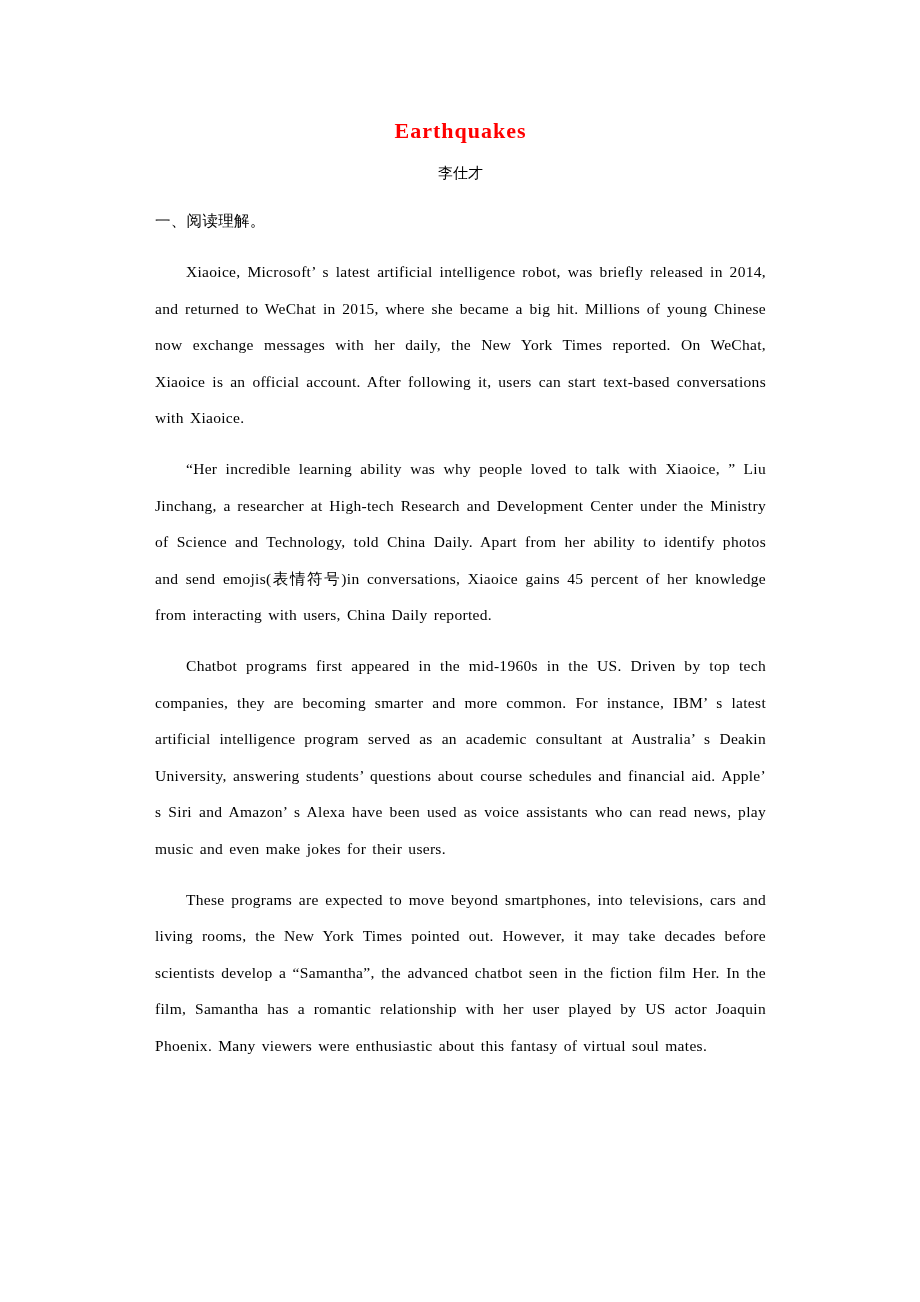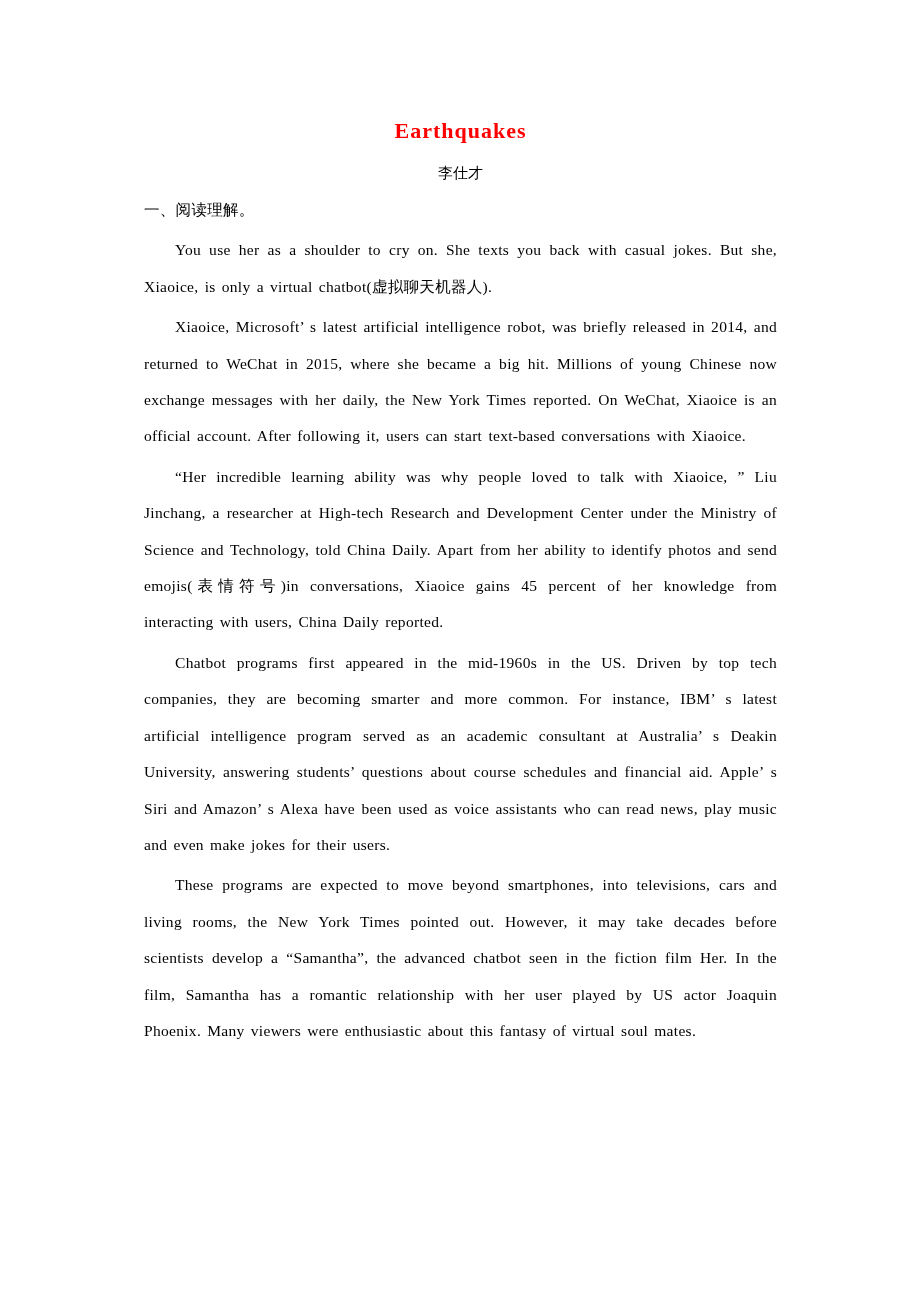--- a/index.html
+++ b/index.html
@@ -24,29 +24,29 @@
     font-size: 22px;
     font-weight: bold;
     color: #ff0000;
     font-family: "Liberation Serif", "DejaVu Serif", serif;
     letter-spacing: 1px;
   }
   .doc-author {
     text-align: center;
     font-size: 15px;
     line-height: 30px;
-    margin-bottom: 4px;
+    margin-bottom: 12px;
   }
   .section-heading {
     font-size: 15px;
     line-height: 32px;
     text-align: left;
   }
   .body-para {
-    margin: 4px;
+    margin: 15px;
     font-size: 15.5px;
     line-height: 36.4px;
     text-align: justify;
     word-spacing: 2px;
     letter-spacing: 0.3px;
   }
   .body-para.indent {
     text-indent: 2em;
   }
   .underline {
@@ -56,21 +56,20 @@
 <body>
 
 <div class="page">
 
   <h1 class="doc-title">Earthquakes</h1>
 
   <div class="doc-author">李仕才</div>
 
   <div class="section-heading body-para">一、阅读理解。</div>
 
-  <p class="body-para indent">You use her as a shoulder to cry on. She texts you back with casual jokes. But she, Xiaoice, is only a virtual chatbot(虚拟聊天机器人).</p>
 
   <p class="body-para indent"><span>Xiaoice, Microsoft’ s latest artificial intelligence robot, was briefly released in 2014, and returned to WeChat in 2015, where </span><span class="underline">she became a big hit</span><span>. Millions of young Chinese now exchange messages with her daily, the New York Times reported. On WeChat, Xiaoice is an official account. After following it, users can start text-based conversations with Xiaoice.</span></p>
 
   <p class="body-para indent">“Her incredible learning ability was why people loved to talk with Xiaoice, ” Liu Jinchang, a researcher at High-tech Research and Development Center under the Ministry of Science and Technology, told China Daily. Apart from her ability to identify photos and send emojis(表情符号)in conversations, Xiaoice gains 45 percent of her knowledge from interacting with users, China Daily reported.</p>
 
   <p class="body-para indent">Chatbot programs first appeared in the mid-1960s in the US. Driven by top tech companies, they are becoming smarter and more common. For instance, IBM’ s latest artificial intelligence program served as an academic consultant at Australia’ s Deakin University, answering students’  questions about course schedules and financial aid. Apple’ s Siri and Amazon’ s Alexa have been used as voice assistants who can read news, play music and even make jokes for their users.</p>
 
   <p class="body-para indent">These programs are expected to move beyond smartphones, into televisions, cars and living rooms, the New York Times pointed out. However, it may take decades before scientists develop a “Samantha”, the advanced chatbot seen in the fiction film Her. In the film, Samantha has a romantic relationship with her user played by US actor Joaquin Phoenix. Many viewers were enthusiastic about this fantasy of virtual soul mates.</p>
 
 

